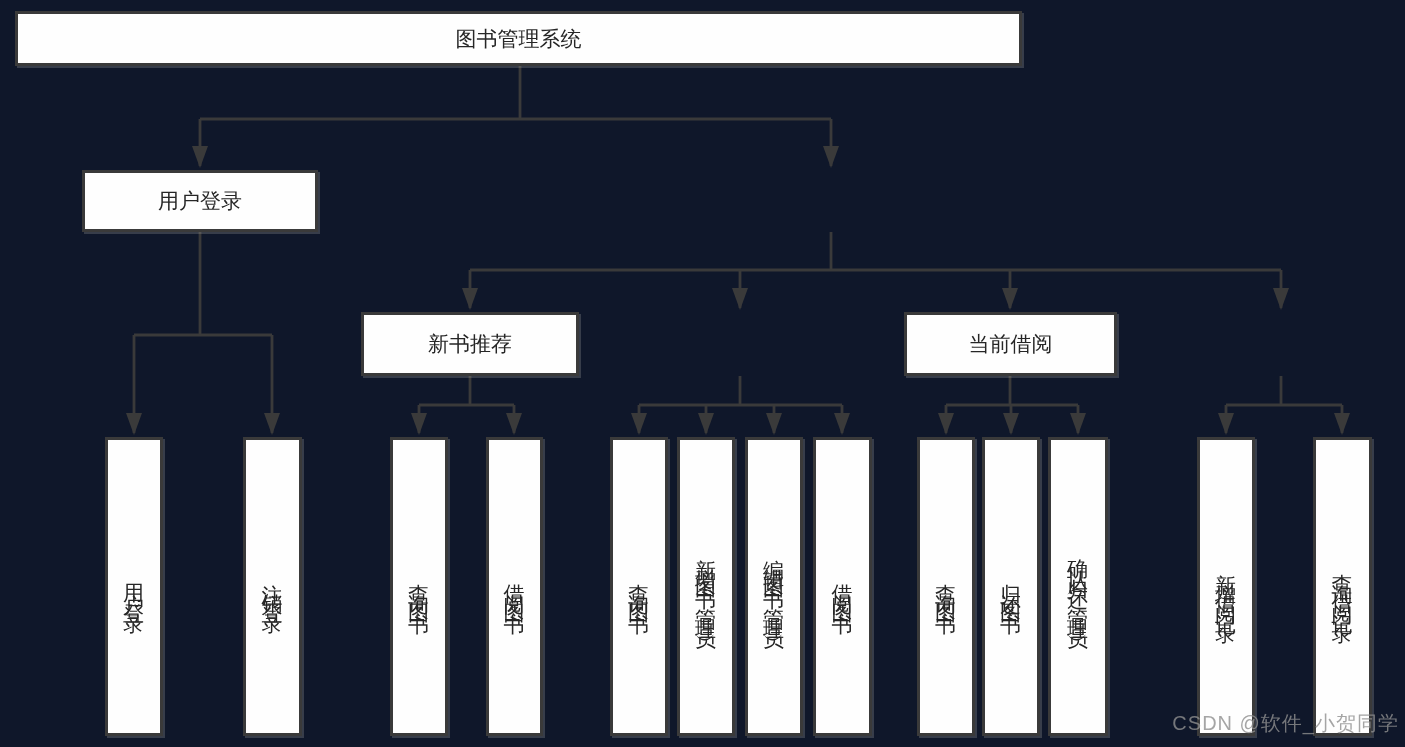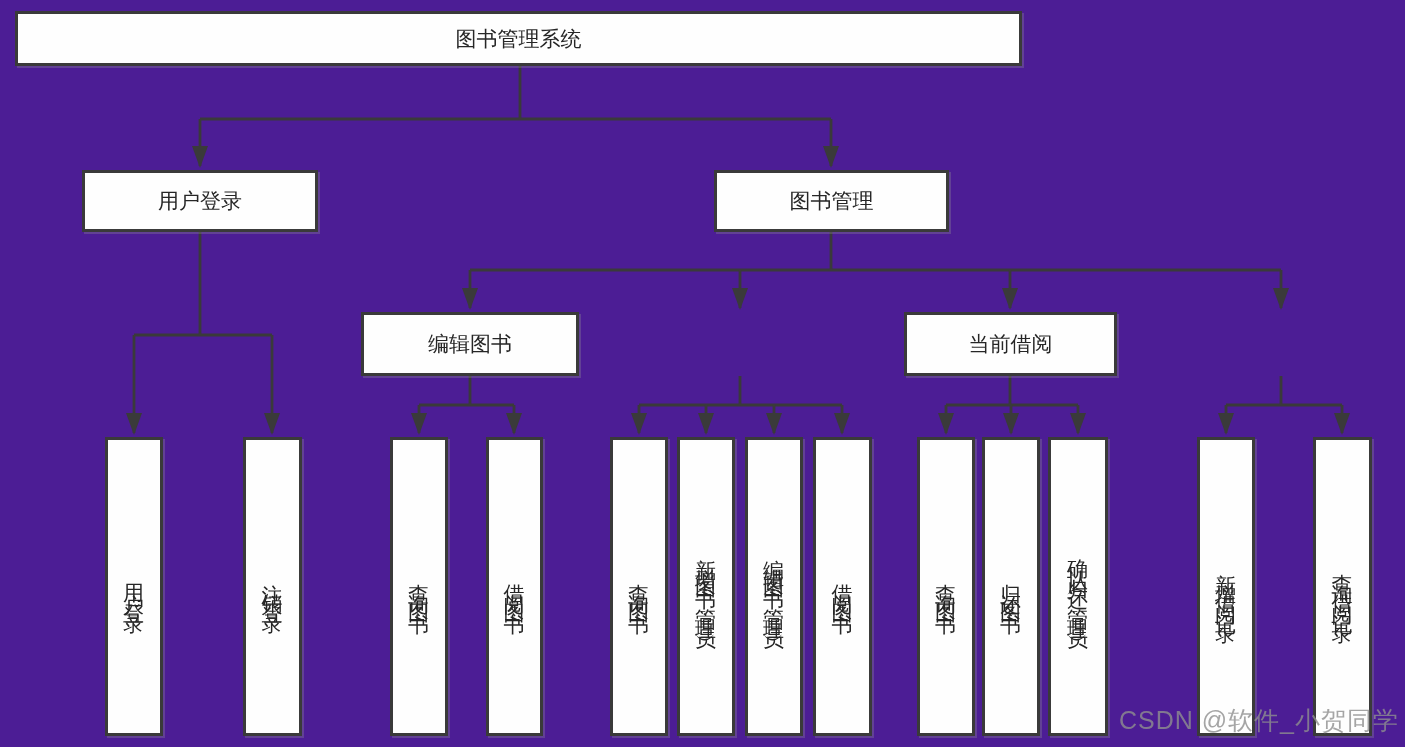--- a/index.html
+++ b/index.html
@@ -1,36 +1,36 @@
 <!DOCTYPE html>
 <html style="--line: #3a3a3a; --box_border: #3a3a3a; --box_bg: #fefefe; --text: #262626; --watermark: #8f8f8f;"><head>
 <meta charset="utf-8">
 <style>
   html,body{margin:0;padding:0;background:#ffffff;}
   .stage{
-    position:relative;width:1405px;height:747px;background:#4c1d95;overflow:hidden;
+    position:relative;width:1405px;height:747px;background:#0f172a;overflow:hidden;
     font-family:"Liberation Sans","DejaVu Sans",sans-serif;
   }
   .wires{position:absolute;left:0;top:0;z-index:1;pointer-events:none;}
   .wires path,.wires line{stroke:var(--line,#3a3a3a);stroke-width:2.8;fill:none;}
   .node{
     position:absolute;box-sizing:border-box;z-index:2;
     background:var(--box_bg,#ffffff);
     border:3px solid var(--box_border,#3a3a3a);
     box-shadow:2px 2px 0 rgba(150,150,150,0.30);
     display:flex;align-items:center;justify-content:center;
     color:var(--text,#262626);font-size:21px;line-height:1.2;
   }
   .node.v{
     writing-mode:vertical-rl;text-orientation:mixed;
     letter-spacing:10px;line-height:1;
   }
   .watermark{
     position:absolute;right:6px;bottom:10px;z-index:3;
-    font-size:25px;letter-spacing:1px;
+    font-size:20px;letter-spacing:1px;
     color:var(--watermark,#8f8f8f);opacity:0.8;
     white-space:nowrap;
   }
 </style>
 </head>
 <body>
 
 <div class="stage">
 
   <svg class="wires" width="1405" height="747" viewBox="0 0 1405 747">
@@ -72,23 +72,22 @@
     <line x1="1011" y1="405" x2="1011" y2="433" marker-end="url(#arr)"></line>
     <line x1="1078" y1="405" x2="1078" y2="433" marker-end="url(#arr)"></line>
 
     <line x1="1226" y1="405" x2="1226" y2="433" marker-end="url(#arr)"></line>
     <line x1="1342" y1="405" x2="1342" y2="433" marker-end="url(#arr)"></line>
   </svg>
 
   <div class="node" style="left:15px;top:11px;width:1007px;height:55px">图书管理系统</div>
 
   <div class="node" style="left:82px;top:170px;width:236px;height:62px">用户登录</div>
-  <div class="node" style="left:714px;top:170px;width:235px;height:62px">图书管理</div>
 
-  <div class="node" style="left:361px;top:312px;width:218px;height:64px">编辑图书</div>
+  <div class="node" style="left:361px;top:312px;width:218px;height:64px">新书推荐</div>
   <div class="node" style="left:904px;top:312px;width:213px;height:64px">当前借阅</div>
 
   <div class="node v" style="left:105px;top:437px;width:58px;height:299px">用户登录</div>
   <div class="node v" style="left:243px;top:437px;width:59px;height:299px">注销登录</div>
 
   <div class="node v" style="left:390px;top:437px;width:58px;height:299px">查询图书</div>
   <div class="node v" style="left:486px;top:437px;width:57px;height:299px">借阅图书</div>
 
   <div class="node v" style="left:610px;top:437px;width:58px;height:299px">查询图书</div>
   <div class="node v" style="left:677px;top:437px;width:58px;height:299px">新增图书（管理员）</div>

